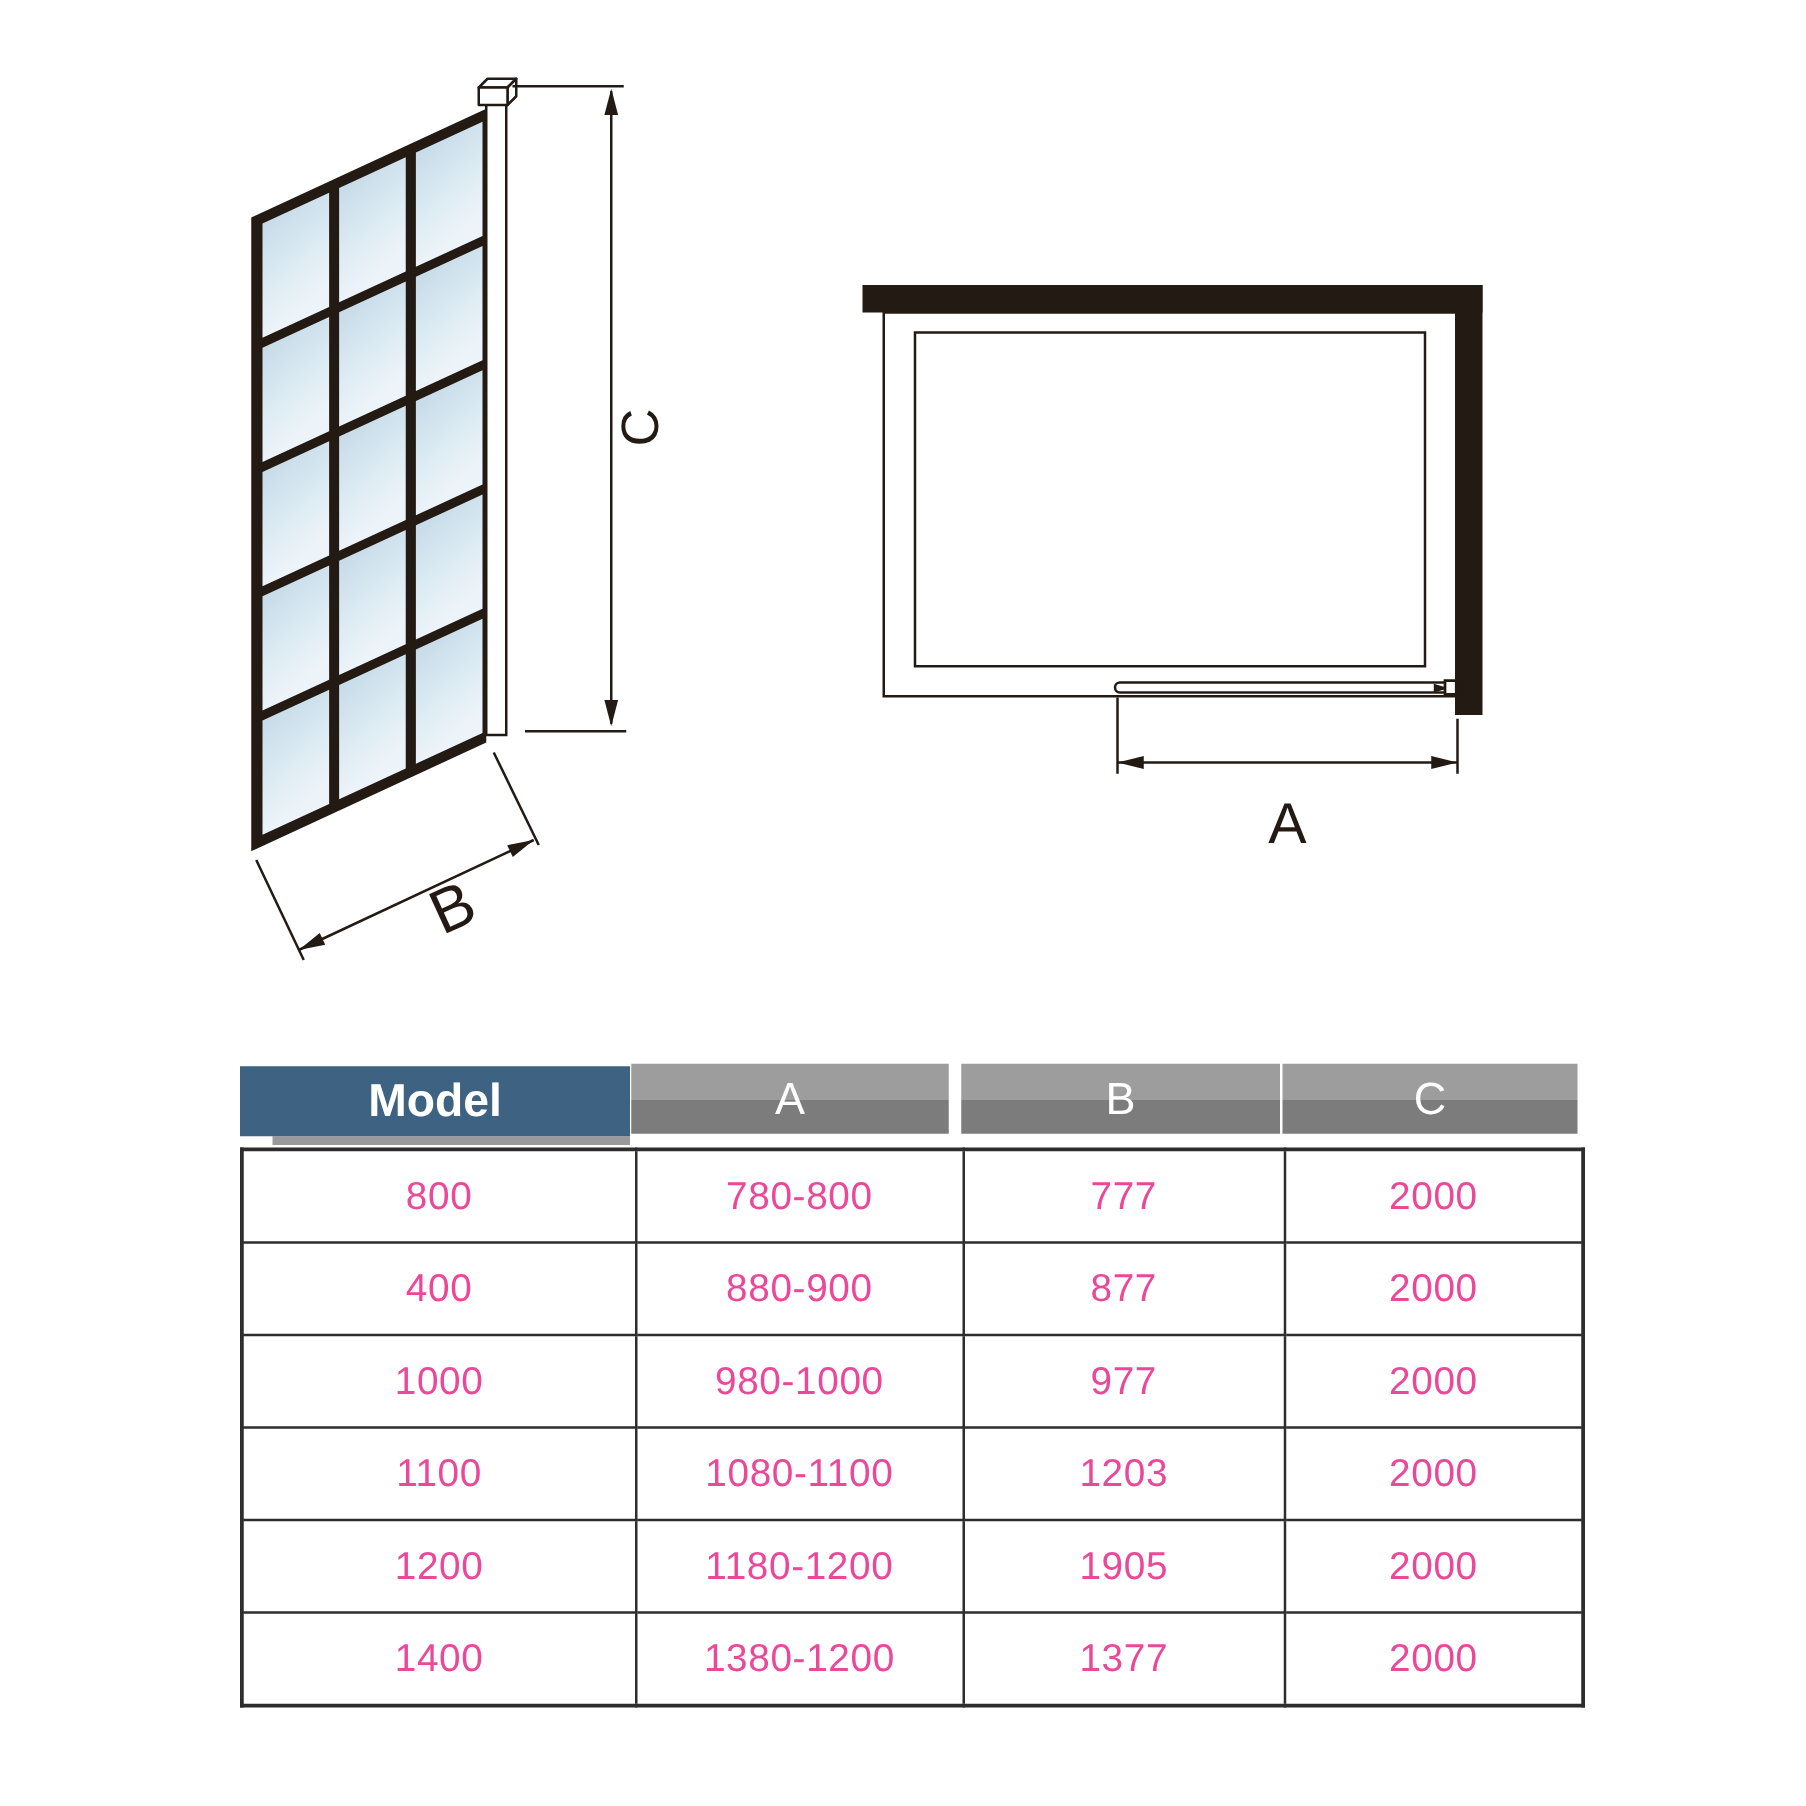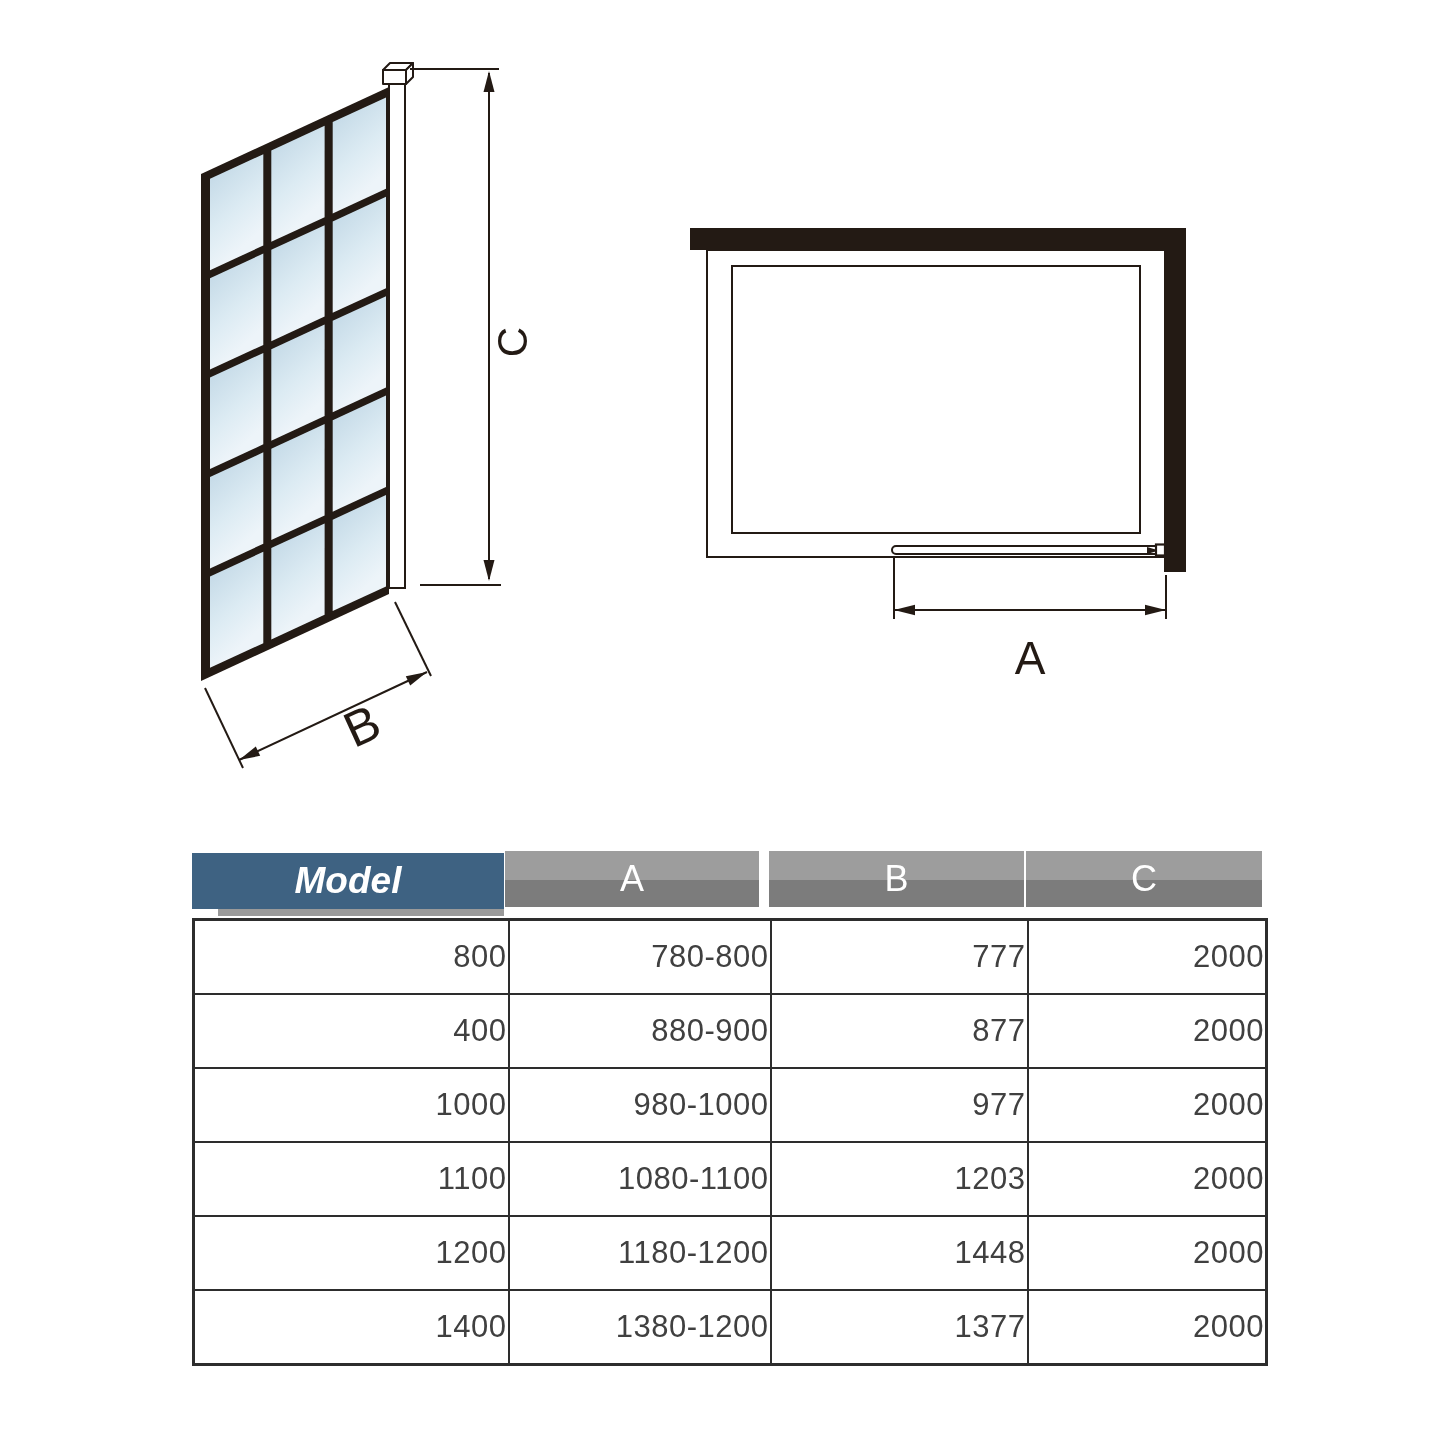--- a/index.html
+++ b/index.html
@@ -9,38 +9,38 @@
     overflow:hidden;
   }
   svg.diagram{position:absolute;left:0;top:0;}
   .dim-label{fill:#231a14;font-family:"Liberation Sans","DejaVu Sans",sans-serif;}
 
   
   .table-wrap{position:absolute;left:192px;top:851px;width:1073px;height:525px;}
   .th{position:absolute;display:flex;align-items:center;justify-content:center;color:#fff;}
   .th-model{
     left:0;top:2px;width:312px;height:56px;background:#3e6282;
-    font-size:37px;font-weight:600;z-index:2;font-style:italic;
+    font-size:37px;font-weight:600;z-index:2;
   }
   .th-shadow{position:absolute;left:26px;top:58px;width:286px;height:7px;background:#565656;opacity:.6;z-index:1;}
   .th-gray{
     top:0;height:56px;font-size:36px;font-weight:400;
     background:linear-gradient(#9d9d9d 0 52%, #7c7c7c 52% 100%);
   }
   .th-a{left:313px;width:254px;}
   .th-b{left:577px;width:255px;}
   .th-c{left:834px;width:236px;}
   table.spec{
     position:absolute;left:0;top:67px;width:1073px;
     border-collapse:collapse;table-layout:fixed;
     border:3px solid #2d2d2d;
   }
   table.spec td{
-    border:2px solid #2d2d2d;height:70px;text-align:right;vertical-align:middle;
-    font-size:31px;color:#404040;letter-spacing:.5px;
+    border:2px solid #2d2d2d;height:70px;text-align:center;vertical-align:middle;
+    font-size:31px;color:#ec4899;letter-spacing:.5px;
   }
 </style>
 </head>
 <body>
 
 <svg class="diagram" width="1445" height="845" viewBox="0 0 1445 845">
   <defs>
     <linearGradient id="glassGrad" x1="0" y1="0" x2="0.25" y2="1">
       <stop offset="0" stop-color="#c6dbe8"></stop>
       <stop offset="0.55" stop-color="#dcebf3"></stop>
@@ -157,21 +157,21 @@
       </tr>
       <tr>
         <td>1100</td>
         <td>1080-1100</td>
         <td>1203</td>
         <td>2000</td>
       </tr>
       <tr>
         <td>1200</td>
         <td>1180-1200</td>
-        <td>1448</td>
+        <td>1905</td>
         <td>2000</td>
       </tr>
       <tr>
         <td>1400</td>
         <td>1380-1200</td>
         <td>1377</td>
         <td>2000</td>
       </tr>
     </tbody>
   </table>

